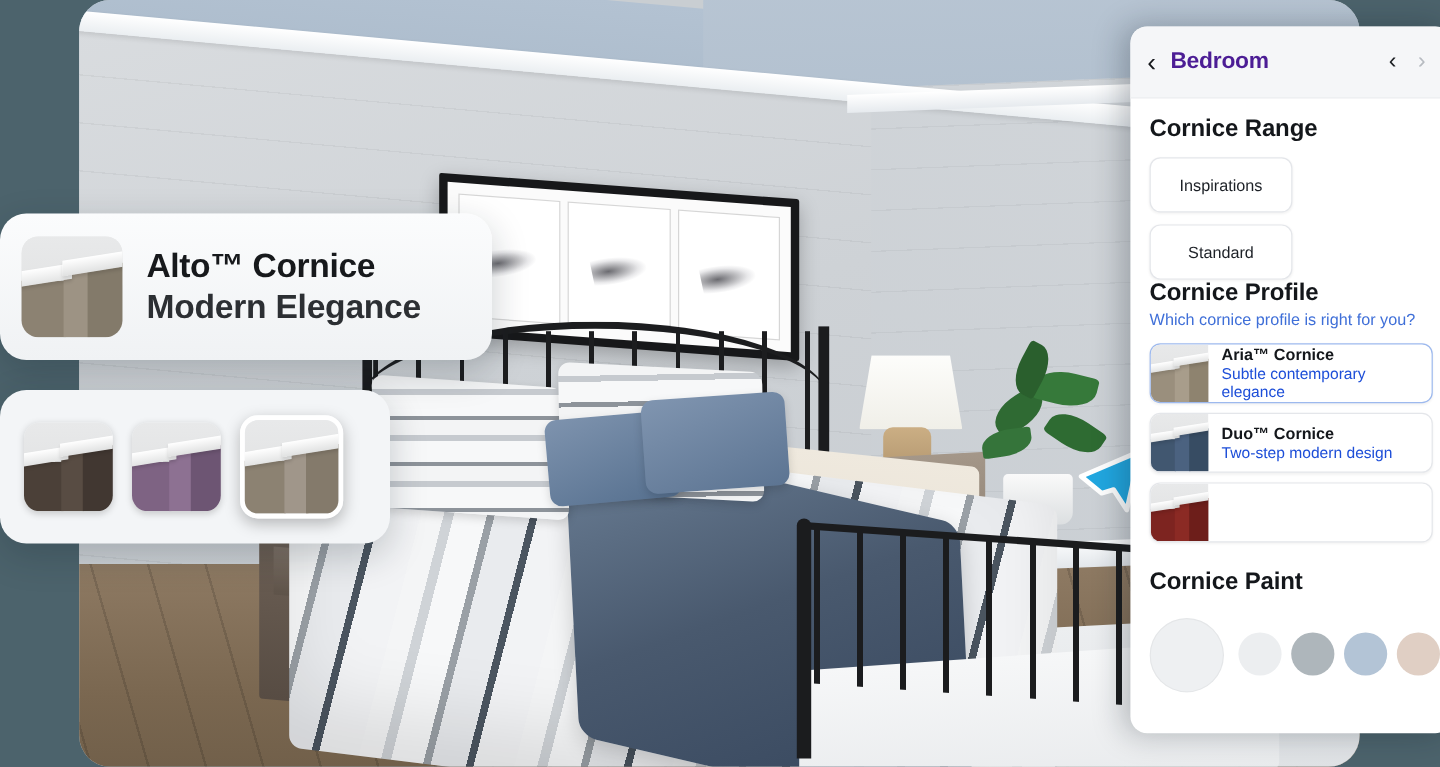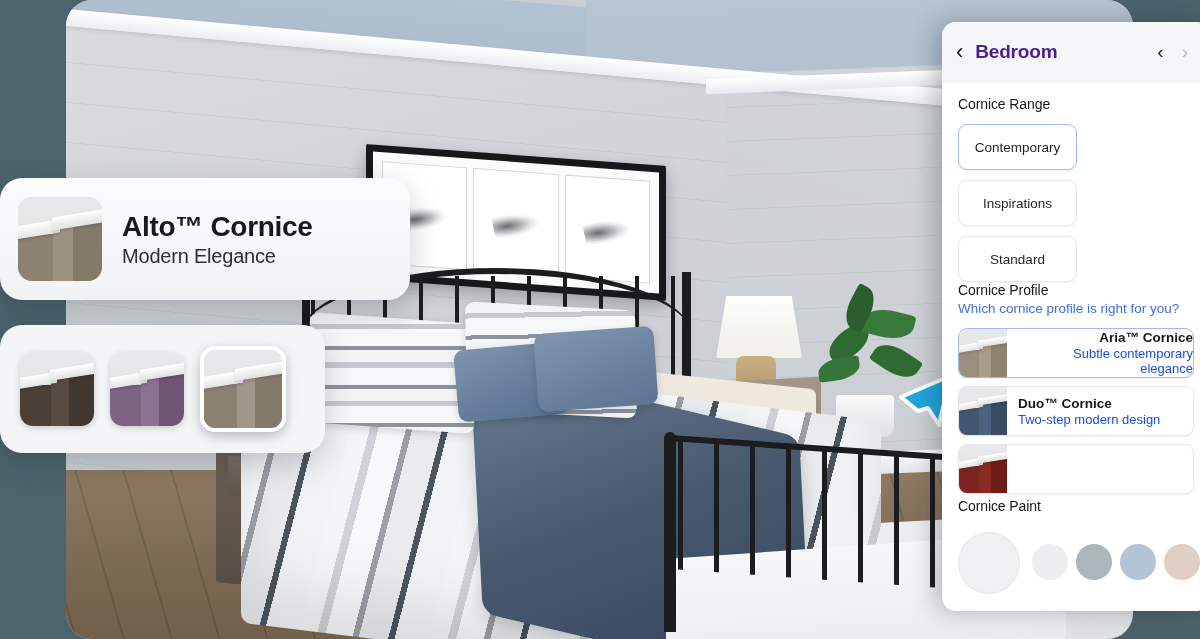--- a/index.html
+++ b/index.html
@@ -164,21 +164,21 @@
     position:absolute; left:0; top:178px; width:410px; height:122px;
     background: linear-gradient(180deg,#fbfcfd,#f0f2f4);
     border-radius: 22px; display:flex; align-items:center; gap:20px;
     padding: 0 8px 0 18px;
     box-shadow: 0 10px 30px rgba(20,30,40,.22);
   }
   .alto-thumb { width:84px; height:84px; border-radius:14px; overflow:hidden; flex:none; position:relative;
     background: linear-gradient(180deg,#e6e7e8 0%, #dcdddd 48%, #d4d4d3 49%, #cfcfce 100%); }
   .alto-texts { display:flex; flex-direction:column; gap:2px; }
   .alto-title { font-size:28px; font-weight:700; color:#17191c; letter-spacing:-.3px; }
-  .alto-sub { font-size:20px; font-weight:400; color:#2c2f33; letter-spacing:-.2px; }
+  .alto-sub { font-size:28px; font-weight:700; color:#2c2f33; letter-spacing:-.2px; }
 
   .card-strip {
     position:absolute; left:0; top:325px; width:325px; height:128px;
     background:#f3f5f7; border-radius:22px;
     display:flex; align-items:center; gap:16px; padding-left:20px;
     box-shadow: 0 10px 30px rgba(20,30,40,.22);
   }
   .sw { width:74px; height:74px; border-radius:13px; overflow:hidden; position:relative; flex:none;
         box-shadow: 0 2px 6px rgba(0,0,0,.18); }
   .sw.selected { width:86px; height:86px; border-radius:15px; border:4px solid #ffffff;
@@ -218,49 +218,49 @@
     height:60px; background:#f5f6f8; display:flex; align-items:center;
     padding: 0 16px 0 14px; border-bottom:1px solid #edeef1;
   }
   .p-back { font-size:22px; color:#14161a; line-height:1; margin-right:12px; font-weight:400;}
   .p-title { font-size:19px; font-weight:700; color:#4c1d95; letter-spacing:-.2px; flex:1; }
   .p-navs { display:flex; align-items:center; gap:18px; margin-right:6px;}
   .p-nav-prev { font-size:19px; color:#1a1d21; }
   .p-nav-next { font-size:19px; color:#b7bbc1; }
 
   .p-body { padding: 14px 16px 10px 16px; height: 529px; overflow:hidden; }
-  .sect-title { font-size:14px; font-weight:400; color:#14171b; letter-spacing:-.1px; }
+  .sect-title { font-size:20px; font-weight:700; color:#14171b; letter-spacing:-.1px; }
   .sect-link { font-size:13.5px; color:#3f6fd8; margin-top:3px; display:block; }
 
   .chips { display:flex; flex-wrap:wrap; gap:10px; margin-top:12px; }
   .chip {
     width:119px; height:46px; border-radius:9px; background:#fff;
     border:1px solid #e4e6ea; display:flex; align-items:center; justify-content:center;
     font-size:13.5px; color:#1c2026;
     box-shadow: 0 1px 2px rgba(0,0,0,.05);
   }
   .chip.active { border:1.6px solid #9db9ee; }
 
   .plist { margin-top:12px; display:flex; flex-direction:column; gap:8px; }
   .pitem {
     height:50px; border-radius:9px; background:#fff; border:1px solid #e4e6ea;
     display:flex; align-items:center; overflow:hidden;
     box-shadow: 0 1px 2px rgba(0,0,0,.05);
   }
-  .pitem.active { border:1.6px solid #9db9ee;text-align:right; }
+  .pitem.active { border:1.6px solid #9db9ee; }
   .pthumb { width:48px; height:100%; flex:none; position:relative; overflow:hidden; }
   .ptexts { padding-left:11px; display:flex; flex-direction:column; gap:1px; }
   .pname { font-size:13.5px; font-weight:700; color:#14171b; }
   .pdesc { font-size:13px; color:#1d4ed8; }
 
   .paints { margin-top:12px; position:relative; height:92px; }
   .paint-big { position:absolute; left:0; top:6px; width:62px; height:62px; border-radius:50%;
     background:#eef0f2; box-shadow: inset 0 0 0 1px rgba(0,0,0,.04); }
   .pdot { position:absolute; width:36px; height:36px; border-radius:50%; }
-  .sect-paint-title { margin-top:4px; }
+  .sect-paint-title { margin-top:22px; }
 </style>
 </head>
 <body>
 
 <div id="stage">
 
   <div id="room">
     <div class="rm ceiling"></div>
     <div class="rm ceiling2"></div>
     <div class="rm wall-left"></div>
@@ -376,21 +376,20 @@
       <div class="p-navs">
         <div class="p-nav-prev">‹</div>
         <div class="p-nav-next">›</div>
       </div>
     </div>
 
     <div class="p-body">
 
       <div class="sect-title">Cornice Range</div>
       <div class="chips">
-        <div class="chip active">Contemporary</div>
         <div class="chip">Inspirations</div>
         <div class="chip">Standard</div>
       </div>
 
       <div class="sect-title" style="">Cornice Profile</div>
       <a class="sect-link">Which cornice profile is right for you?</a>
 
       <div class="plist">
         <div class="pitem active">
           <div class="pthumb">

